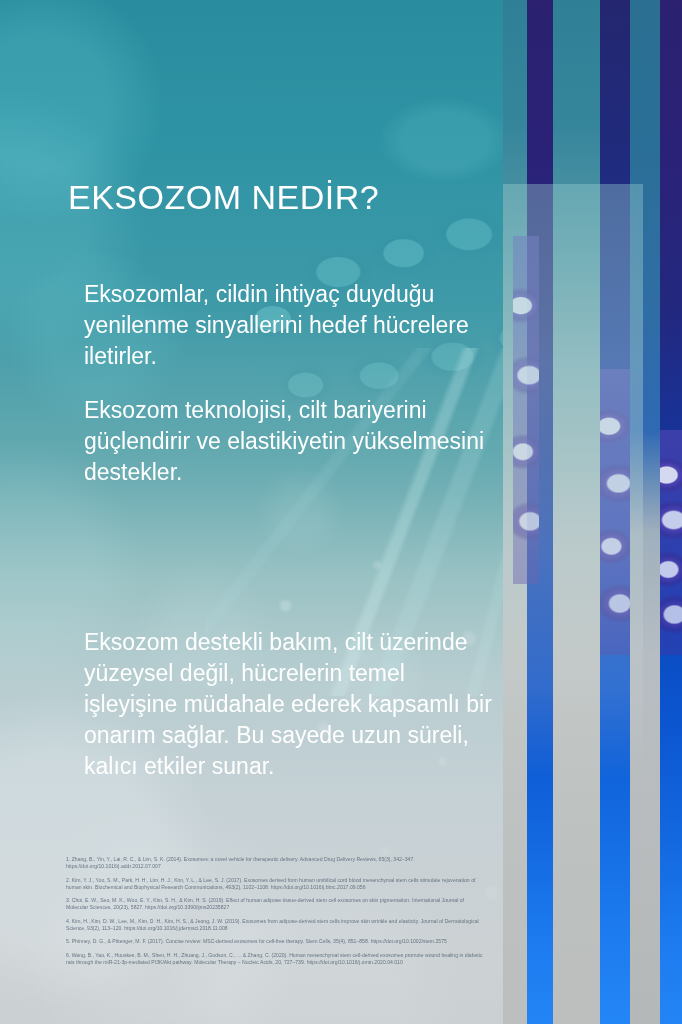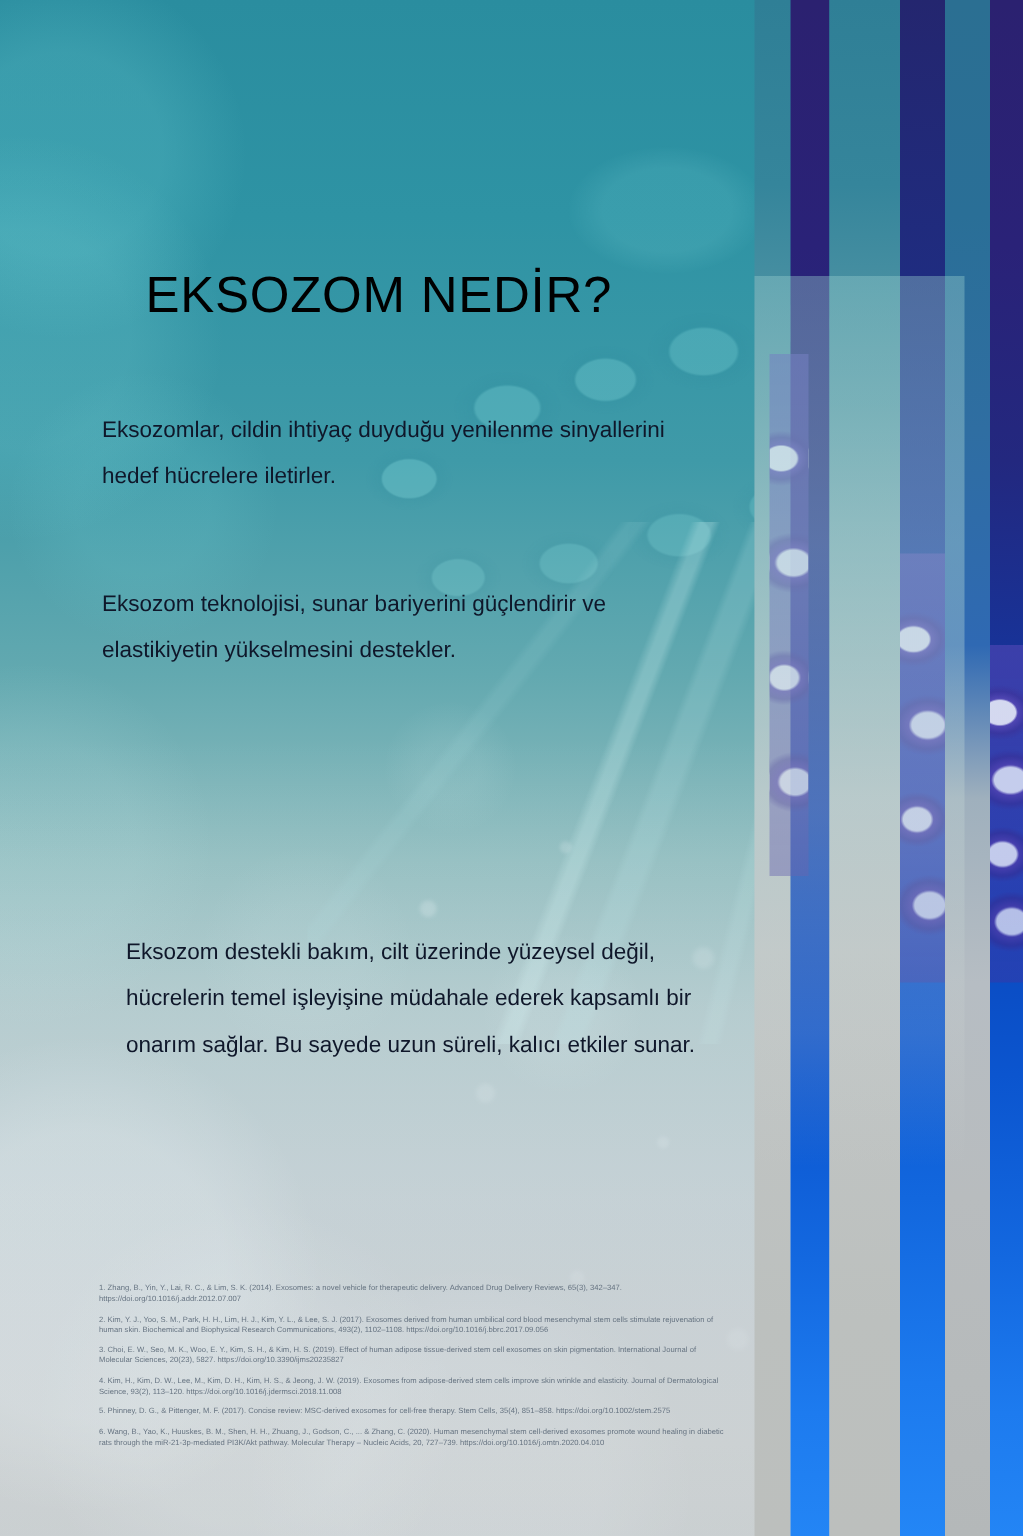--- a/index.html
+++ b/index.html
@@ -217,38 +217,37 @@
     top: 0;
     width: 420px;
     height: 100%;
   }
   .title {
     position: absolute;
     top: 155px;
     left: 0;
     font-size: 34px;
     letter-spacing: 0.5px;
-    color: #000000;
+    color: #ffffff;
     font-weight: 400;
     white-space: nowrap;
-    margin-left: 29px;
   }
   .para {
     position: absolute;
-    left: 0;
+    left: 16px;
     width: 412px;
-    color: #0f172a;
-    font-size: 15px;
+    color: #ffffff;
+    font-size: 23px;
     line-height: 31px;
     font-weight: 400;
   }
   .p1 { top: 256px; }
   .p2 { top: 372px; }
   .p3 { top: 488px; }
-  .p4 { top: 604px; margin-left: 16px; }
+  .p4 { top: 604px; }
 
   
   .refs {
     position: absolute;
     left: 66px;
     top: 856px;
     width: 420px;
     color: #5d6b7a;
     font-size: 5.1px;
     line-height: 7.2px;
@@ -281,21 +280,21 @@
     <div class="stripe-cell cell-a"></div>
     <div class="stripe-cell cell-b"></div>
     <div class="stripe-cell cell-c"></div>
     <div class="stripe-veil"></div>
   </div>
 
   <div class="content">
     <h1 class="title">EKSOZOM NEDİR?</h1>
 
     <p class="para p1">Eksozomlar, cildin ihtiyaç duyduğu yenilenme sinyallerini hedef hücrelere iletirler.</p>
-    <p class="para p2">Eksozom teknolojisi, sunar bariyerini güçlendirir ve elastikiyetin yükselmesini destekler.</p>
+    <p class="para p2">Eksozom teknolojisi, cilt bariyerini güçlendirir ve elastikiyetin yükselmesini destekler.</p>
     <p class="para p4">Eksozom destekli bakım, cilt üzerinde yüzeysel değil, hücrelerin temel işleyişine müdahale ederek kapsamlı bir onarım sağlar. Bu sayede uzun süreli, kalıcı etkiler sunar.</p>
   </div>
 
   <div class="refs">
     <div class="ref">1. Zhang, B., Yin, Y., Lai, R. C., &amp; Lim, S. K. (2014). Exosomes: a novel vehicle for therapeutic delivery. Advanced Drug Delivery Reviews, 65(3), 342–347. https://doi.org/10.1016/j.addr.2012.07.007</div>
     <div class="ref">2. Kim, Y. J., Yoo, S. M., Park, H. H., Lim, H. J., Kim, Y. L., &amp; Lee, S. J. (2017). Exosomes derived from human umbilical cord blood mesenchymal stem cells stimulate rejuvenation of human skin. Biochemical and Biophysical Research Communications, 493(2), 1102–1108. https://doi.org/10.1016/j.bbrc.2017.09.056</div>
     <div class="ref">3. Choi, E. W., Seo, M. K., Woo, E. Y., Kim, S. H., &amp; Kim, H. S. (2019). Effect of human adipose tissue-derived stem cell exosomes on skin pigmentation. International Journal of Molecular Sciences, 20(23), 5827. https://doi.org/10.3390/ijms20235827</div>
     <div class="ref">4. Kim, H., Kim, D. W., Lee, M., Kim, D. H., Kim, H. S., &amp; Jeong, J. W. (2019). Exosomes from adipose-derived stem cells improve skin wrinkle and elasticity. Journal of Dermatological Science, 93(2), 113–120. https://doi.org/10.1016/j.jdermsci.2018.11.008</div>
     <div class="ref">5. Phinney, D. G., &amp; Pittenger, M. F. (2017). Concise review: MSC-derived exosomes for cell-free therapy. Stem Cells, 35(4), 851–858. https://doi.org/10.1002/stem.2575</div>
     <div class="ref">6. Wang, B., Yao, K., Huuskes, B. M., Shen, H. H., Zhuang, J., Godson, C., ... &amp; Zhang, C. (2020). Human mesenchymal stem cell-derived exosomes promote wound healing in diabetic rats through the miR-21-3p-mediated PI3K/Akt pathway. Molecular Therapy – Nucleic Acids, 20, 727–739. https://doi.org/10.1016/j.omtn.2020.04.010</div>

